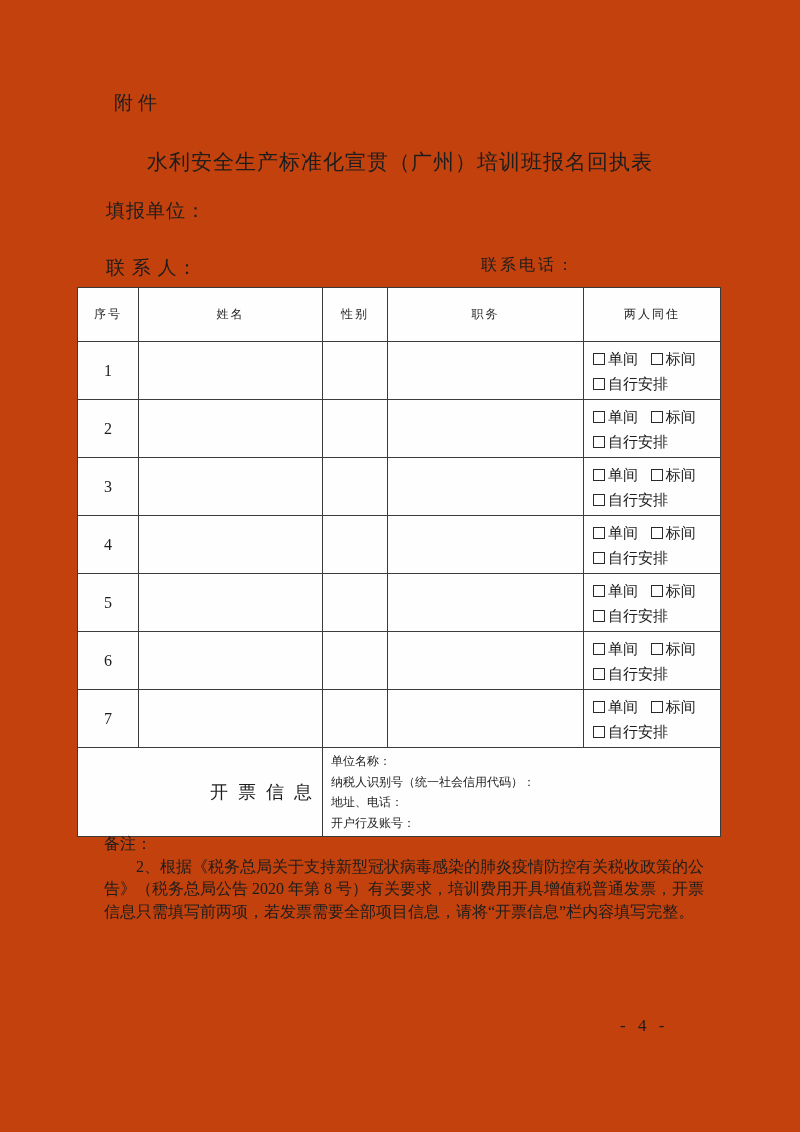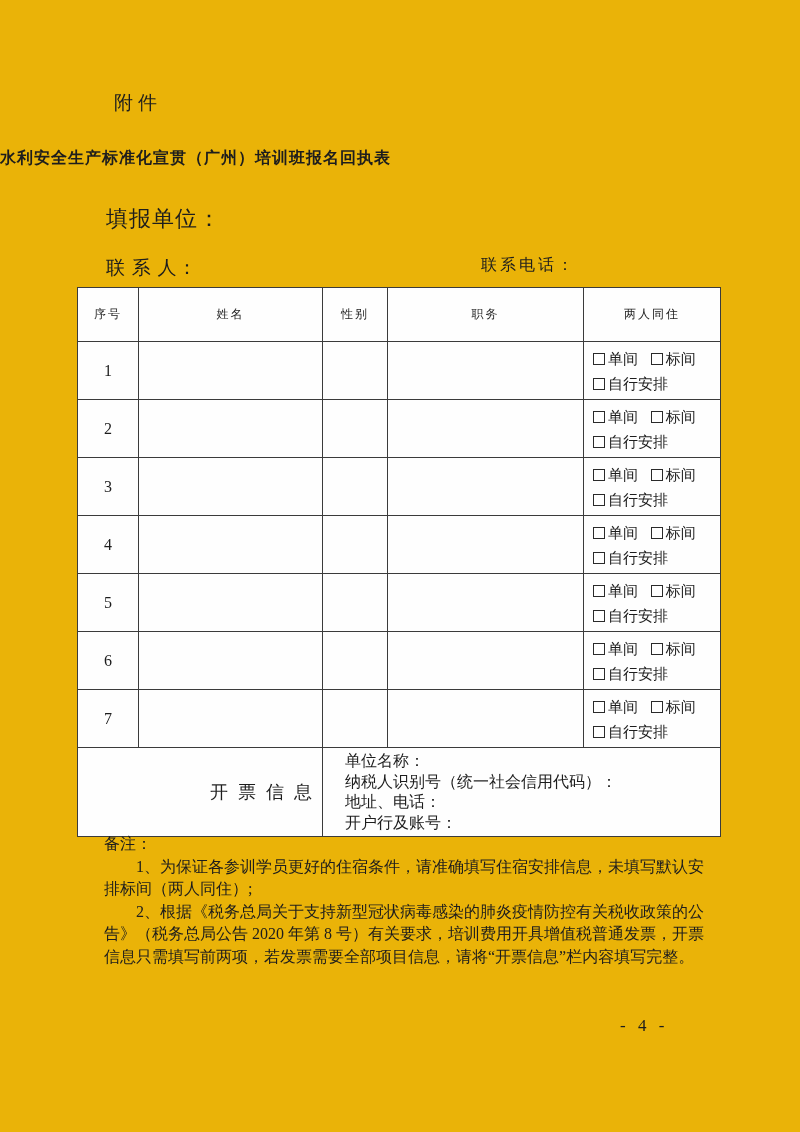--- a/index.html
+++ b/index.html
@@ -1,35 +1,35 @@
 <!DOCTYPE html>
 <html><head>
 <meta charset="utf-8">
 <style>
   * { margin:0; padding:0; box-sizing:border-box; }
   html, body { background:#ffffff; }
   .page {
     position:relative;
     width:800px; height:1132px;
-    background:#eab308;
+    background:#c2410c;
     color:#1d1d1d;
     font-family:"Liberation Serif","DejaVu Serif",serif;
     overflow:hidden;
   }
   .attachment {
     position:absolute; left:114px; top:90px;
     font-size:19px; letter-spacing:5px;
   }
   .doc-title {
     position:absolute; left:0; top:148px; width:100%;
-    text-align:left; font-size:16px; font-weight:700; letter-spacing:1px;
+    text-align:center; font-size:21px; font-weight:400; letter-spacing:1px;
   }
   .field-unit {
-    position:absolute; left:106px; top:204px;
-    font-size:22px; letter-spacing:1px;font-family:Liberation Mono, monospace;
+    position:absolute; left:106px; top:198px;
+    font-size:19px; letter-spacing:1px;font-family:Liberation Mono, monospace;
   }
   .field-contact {
     position:absolute; left:106px; top:255px;
     font-size:19px; letter-spacing:1px;
   }
   .field-phone {
     position:absolute; left:481px; top:255px;
     font-size:16px; letter-spacing:3px;
   }
   table.roster {
@@ -47,21 +47,21 @@
   .acc-line { white-space:nowrap; }
   .cb { white-space:nowrap; }
   .cb + .cb { margin-left:9px;font-family:Liberation Serif, serif; }
   .box {
     display:inline-block; width:12px; height:12px;
     border:1.5px solid #2a2a2a; margin-right:3px;
     vertical-align:-1px; background:#fff;
   }
   #invoice-row { height:85px; }
   .c-inv-label { text-align:right; font-size:18px; letter-spacing:10px; text-indent:10px; }
-  .c-inv-detail { padding:3px 4px 3px 22px; font-size:16px; line-height:20.5px; vertical-align:middle; }
+  .c-inv-detail { padding:3px 4px 3px 8px; font-size:12px; line-height:20.5px; vertical-align:middle; }
   .notes {
     position:absolute; left:104px; top:833px; width:600px;
     font-size:16px; line-height:22.5px;
   }
   .notes p { text-indent:2em; }
   .pagenum {
     position:absolute; left:620px; top:1016px;
     font-size:17px; letter-spacing:4px;
   }
 </style>
@@ -215,19 +215,18 @@
           <div>纳税人识别号（统一社会信用代码）：</div>
           <div>地址、电话：</div>
           <div>开户行及账号：</div>
         </td>
       </tr>
     </tbody>
   </table>
 
   <div class="notes">
     <div>备注：</div>
-    <p>1、为保证各参训学员更好的住宿条件，请准确填写住宿安排信息，未填写默认安排标间（两人同住）;</p>
     <p>2、根据《税务总局关于支持新型冠状病毒感染的肺炎疫情防控有关税收政策的公告》（税务总局公告 2020 年第 8 号）有关要求，培训费用开具增值税普通发票，开票信息只需填写前两项，若发票需要全部项目信息，请将“开票信息”栏内容填写完整。</p>
   </div>
 
   <div class="pagenum">- 4 -</div>
 
 </div>
 
 </body></html>

